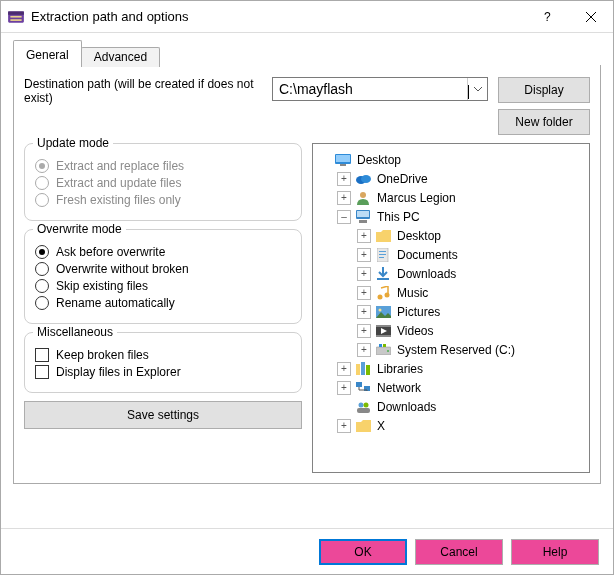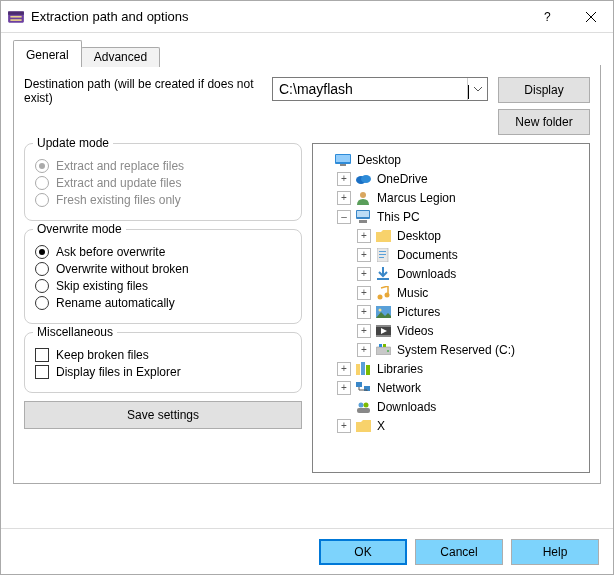--- a/index.html
+++ b/index.html
@@ -38,21 +38,21 @@
   .save-row .wbtn{ width:100%; height:28px;}
   .tree ul{list-style:none; margin:0; padding:0;}
   .tree li{white-space:nowrap;}
   .tree-row{display:flex; align-items:center; height:19px; gap:2px;}
   .tw{width:14px; height:14px; border:1px solid #b8b8b8; display:inline-flex; align-items:center; justify-content:center; font-size:10px; line-height:1; color:#555; background:#fff; margin-right:2px;}
   .tw.blank{border:none;background:transparent;}
   .ind{display:inline-block; width:18px; height:1px;}
   .ficon{width:16px;height:16px;display:inline-flex;align-items:center;justify-content:center;margin-right:2px; font-size:13px;}
   .node-label{padding:0 2px;}
   .footer { height:46px; display:flex; align-items:center; justify-content:flex-end; gap:8px; padding:0 14px; border-top:1px solid #ddd;}
-  .fbtn { width:88px; height:26px; border:1px solid #adadad; background:#7dd3fc; display:flex; align-items:center; justify-content:center;}
+  .fbtn { width:88px; height:26px; border:1px solid #adadad; background:#ec4899; display:flex; align-items:center; justify-content:center;}
   .fbtn.default{ border:1px solid #0078d7; box-shadow:inset 0 0 0 1px #0078d7;}
   .caret{display:inline-block;position:relative;top:3px;left:2px;height:14px;border-left:1px solid #000;animation:none;}
 </style>
 </head>
 <body>
 
 <div class="window">
   <div class="titlebar">
     <span class="app-icon">
       <svg viewBox="0 0 16 16">

